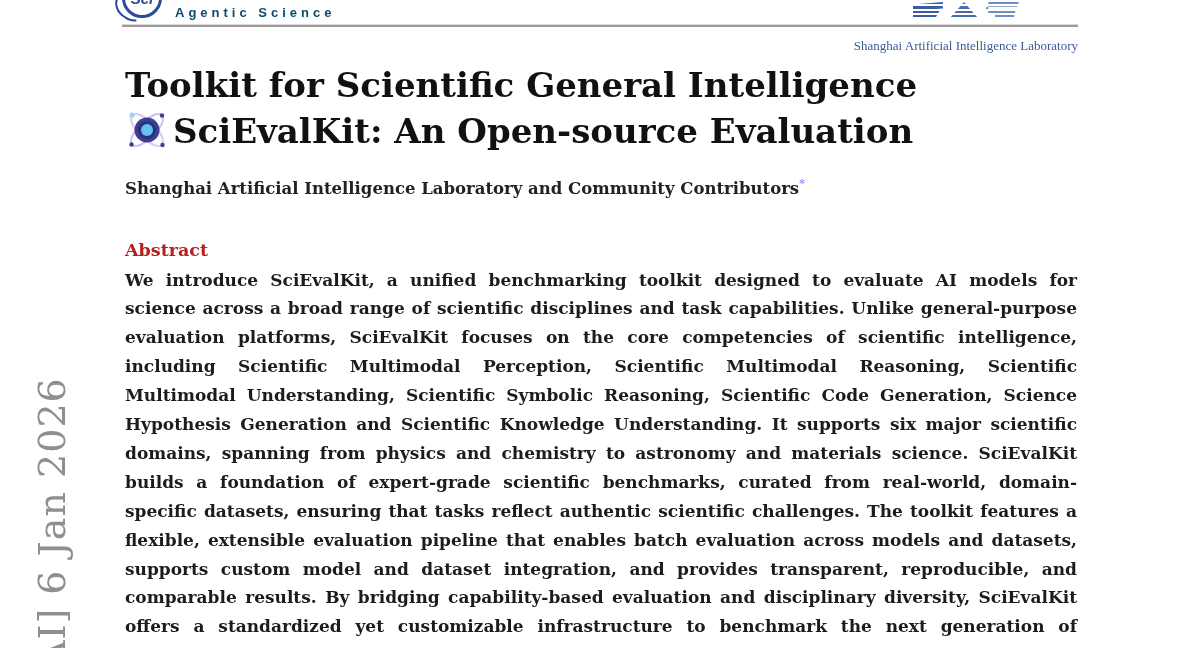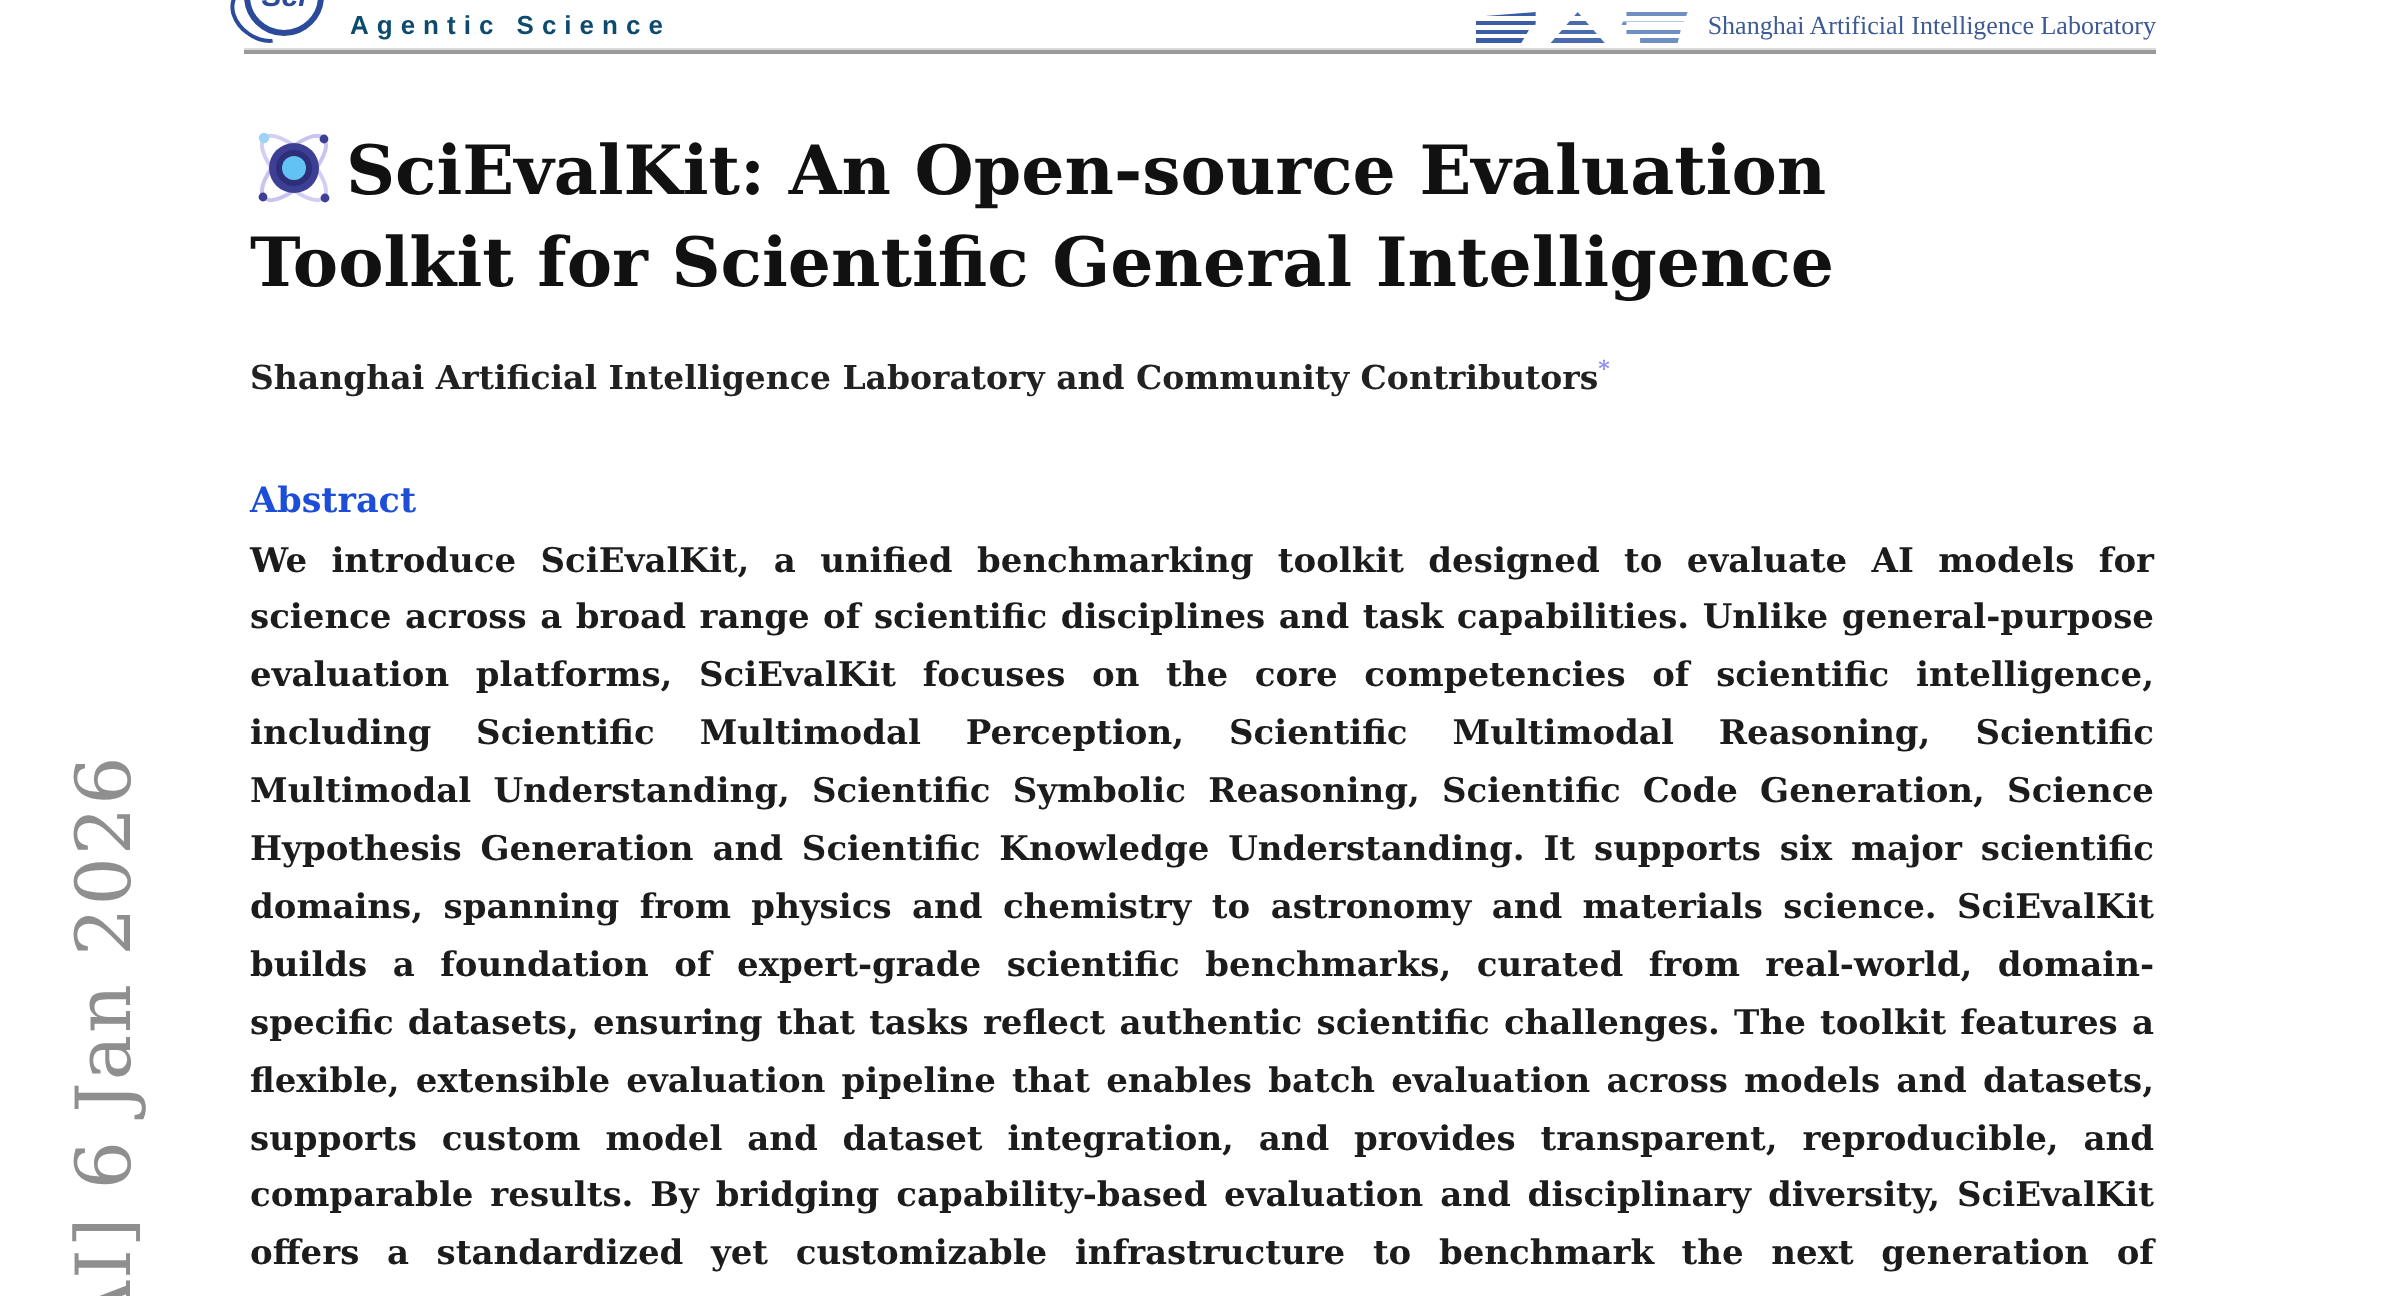--- a/index.html
+++ b/index.html
@@ -32,21 +32,21 @@
     position:absolute;left:-6px;top:16px;width:30px;height:22px;border-radius:50%;
     border:2.5px solid #2b4a9b;border-top-color:transparent;border-right-color:transparent;
     transform:rotate(35deg);
   }
   .agentic-tagline{
     position:absolute;left:55px;top:27px;
     font-family:"Liberation Sans",sans-serif;font-size:13px;font-weight:bold;
     letter-spacing:4px;color:#0c4a6e;white-space:nowrap;
   }
 
-  .logo-right{position:absolute;right:122px;top:2px;height:22px;display:flex;align-items:center;gap:10px;}
+  .logo-right{position:absolute;right:122px;top:2px;height:22px;display:flex;align-items:center;gap:20px;flex-direction:column;}
   .sail-mark{display:flex;align-items:flex-end;gap:7px;height:18px;}
   .sail-glyph{
     background:repeating-linear-gradient(#3a5da6 0 2.2px,#ffffff 2.2px 4.4px);
   }
   .sail-g1{width:30px;height:16px;clip-path:polygon(0 15%,100% 0,100% 40%,20% 52%,90% 52%,75% 100%,0 100%);}
   .sail-g2{width:28px;height:16px;clip-path:polygon(50% 0,100% 100%,0 100%);background:repeating-linear-gradient(#4a6cae 0 2.2px,#ffffff 2.2px 4.4px);}
   .sail-g3{width:34px;height:16px;clip-path:polygon(10% 0,100% 0,95% 30%,5% 30%,0 55%,90% 55%,85% 100%,30% 100%,30% 80%,10% 80%);background:repeating-linear-gradient(#6f8fc2 0 2.2px,#ffffff 2.2px 4.4px);}
   .sail-label{
     font-family:"Liberation Serif",serif;font-size:13px;color:#3d5a96;white-space:nowrap;
   }
@@ -65,21 +65,21 @@
   .title-block{line-height:46px;font-weight:bold;font-size:34px;color:#111;}
   .title-line{display:block;}
   .atom-icon{display:inline-block;width:44px;height:44px;vertical-align:-9px;margin-right:4px;}
 
   .author-line{
     margin-top:23px;font-size:16.5px;font-weight:bold;color:#222;
   }
   .author-note{color:#8c8cf0;font-size:11px;vertical-align:super;font-weight:bold;}
 
   .abstract-block{margin-top:42px;}
-  .abstract-heading{font-size:17.5px;font-weight:bold;color:#1d4ed8;margin-bottom:6px;}
+  .abstract-heading{font-size:17.5px;font-weight:bold;color:#b91c1c;margin-bottom:6px;}
   .abstract-body{
     font-size:17px;font-weight:bold;color:#1c1c1c;
     line-height:28.9px;text-align:justify;
   }
 </style>
 </head>
 <body>
 
 <div class="page">
 
@@ -100,36 +100,36 @@
     <div class="sail-label">Shanghai Artificial Intelligence Laboratory</div>
   </div>
 
   <div class="header-rule"></div>
 
   <div class="arxiv-stamp">AI]  6 Jan 2026</div>
 
   <div class="content">
 
     <h1 class="title-block" style="margin:0;">
+      <span class="title-line">Toolkit for Scientific General Intelligence</span>
       <span class="title-line">
         <span class="atom-icon">
           <svg viewBox="0 0 44 44" width="44" height="44">
             <ellipse cx="22" cy="22" rx="21" ry="8.5" fill="none" stroke="#c9c3ee" stroke-width="2" transform="rotate(-45 22 22)"></ellipse>
             <ellipse cx="22" cy="22" rx="21" ry="8.5" fill="none" stroke="#d4cff2" stroke-width="2" transform="rotate(45 22 22)"></ellipse>
             <circle cx="22" cy="22" r="12.5" fill="#3d3f95"></circle>
             <circle cx="22" cy="22" r="9" fill="#2e2f7a"></circle>
             <circle cx="22" cy="22" r="6" fill="#62c3f2"></circle>
             <circle cx="7" cy="7" r="2.6" fill="#9bd4f5"></circle>
             <circle cx="37.5" cy="37" r="2.2" fill="#3d3f95"></circle>
             <circle cx="37" cy="7.5" r="2.2" fill="#3d3f95"></circle>
             <circle cx="6.5" cy="36.5" r="2.2" fill="#3d3f95"></circle>
           </svg>
         </span><span>SciEvalKit: An Open-source Evaluation</span>
       </span>
-      <span class="title-line">Toolkit for Scientific General Intelligence</span>
     </h1>
 
     <div class="author-line">
       <span>Shanghai Artificial Intelligence Laboratory and Community Contributors</span><span class="author-note">*</span>
     </div>
 
     <div class="abstract-block">
       <div class="abstract-heading">Abstract</div>
       <div class="abstract-body">We introduce SciEvalKit, a unified benchmarking toolkit designed to evaluate AI models for science across a broad range of scientific disciplines and task capabilities. Unlike general-purpose evaluation platforms, SciEvalKit focuses on the core competencies of scientific intelligence, including Scientific Multimodal Perception, Scientific Multimodal Reasoning, Scientific Multimodal Understanding, Scientific Symbolic Reasoning, Scientific Code Generation, Science Hypothesis Generation and Scientific Knowledge Understanding.  It supports six major scientific domains, spanning from physics and chemistry to astronomy and materials science. SciEvalKit builds a foundation of expert-grade scientific benchmarks, curated from real-world, domain-specific datasets, ensuring that tasks reflect authentic scientific challenges. The toolkit features a flexible, extensible evaluation pipeline that enables batch evaluation across models and datasets, supports custom model and dataset integration, and provides transparent, reproducible, and comparable results.  By bridging capability-based evaluation and disciplinary diversity, SciEvalKit offers a standardized yet customizable infrastructure to benchmark the next generation of scientific foundation models and intelligent agents. The toolkit is open-sourced and</div>
     </div>

